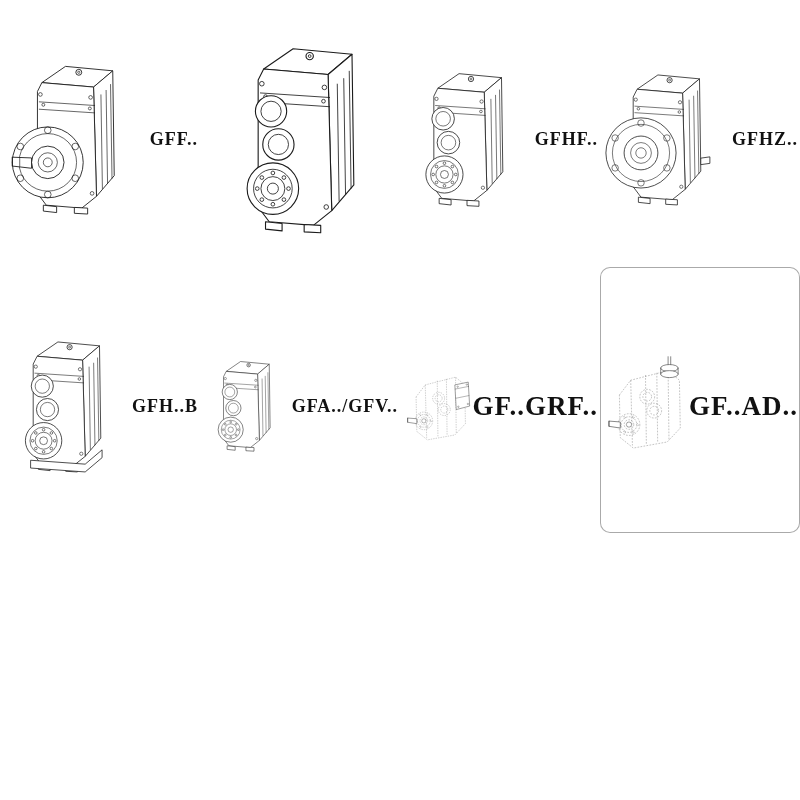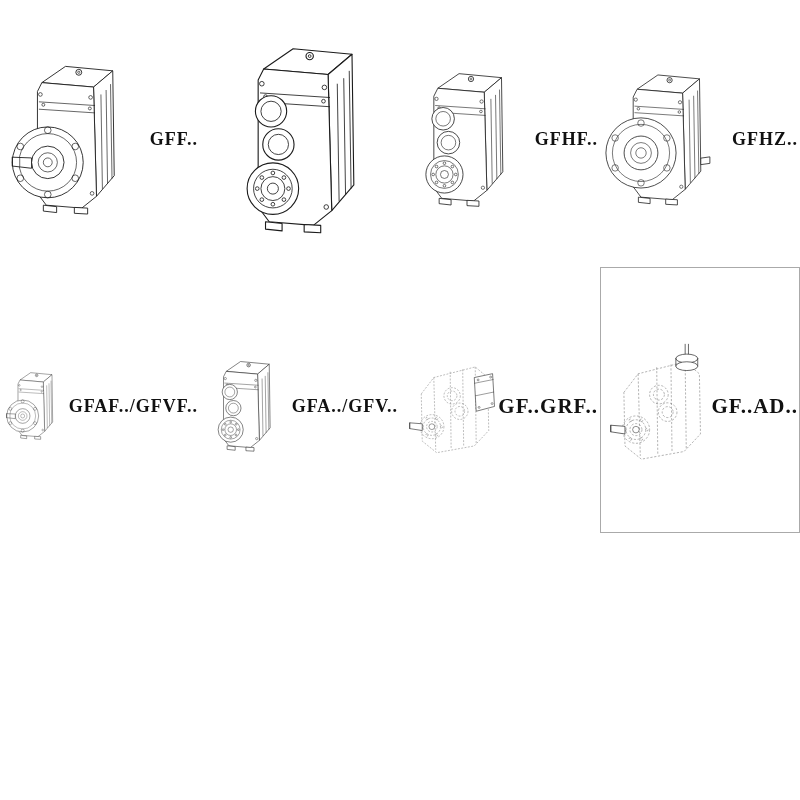--- a/index.html
+++ b/index.html
@@ -14,27 +14,27 @@
     grid-template-columns: repeat(4, 1fr);
     grid-template-rows: repeat(3, 1fr);
     width: 100%; height: 100%;
   }
   figure.cell {
     margin: 0; padding: 16px 2px 6px;
     display: flex; flex-direction: row;
     align-items: center; justify-content: flex-end;
     min-width: 0;
   }
-  figure.cell.bordered { box-shadow: inset 0 0 0 1px #aaa; }
+  figure.cell.bordered { box-shadow: inset 0 0 0 1px #aaa; border-radius: 10px; }
   svg.drawing { width: 184px; height: 212px; display: block; }
   .caption {
     font-weight: 700; font-size: 18px; color: #111;
     letter-spacing: 1px; margin-top: 3px; white-space: nowrap;
   }
-  .caption.lg { font-size: 21px; }
+  .caption.lg { font-size: 27px; }
   
   .ln  { fill: none; stroke: #1b1b1b; stroke-width: 1.2; stroke-linejoin: round; stroke-linecap: round; }
   .wf  { fill: #ffffff; stroke: #1b1b1b; stroke-width: 1.2; stroke-linejoin: round; }
   .thin{ fill: none; stroke: #1b1b1b; stroke-width: 0.9; }
   .dash{ fill: none; stroke: #767676; stroke-width: 1; stroke-dasharray: 4 3; stroke-linejoin: round; }
 </style>
 </head>
 <body>
 
 <div class="page">
@@ -257,29 +257,29 @@
     </figure>
 
     <figure class="cell">
       <svg class="drawing" viewBox="0 0 200 230">
           <use href="#unit-flange-big"></use>
         </svg>
       <figcaption class="caption">GFHZ..</figcaption>
     </figure>
 
 
-
-
-
-    <figure class="cell">
-      <svg class="drawing" viewBox="0 0 200 230">
-          <use href="#unit-flange"></use>
-        </svg>
-      <figcaption class="caption">GFAF../GFVF..</figcaption>
-    </figure>
+    <figure class="cell">
+      <svg class="drawing" viewBox="0 0 200 230">
+          <use href="#unit-hollow-foot"></use>
+        </svg>
+      <figcaption class="caption">GFH..B</figcaption>
+    </figure>
+
+
+
 
     <figure class="cell">
       <svg class="drawing" viewBox="0 0 200 230">
           <use href="#unit-hollow"></use>
         </svg>
       <figcaption class="caption">GFA../GFV..</figcaption>
     </figure>
 
     <figure class="cell">
       <svg class="drawing" viewBox="0 0 200 230">

